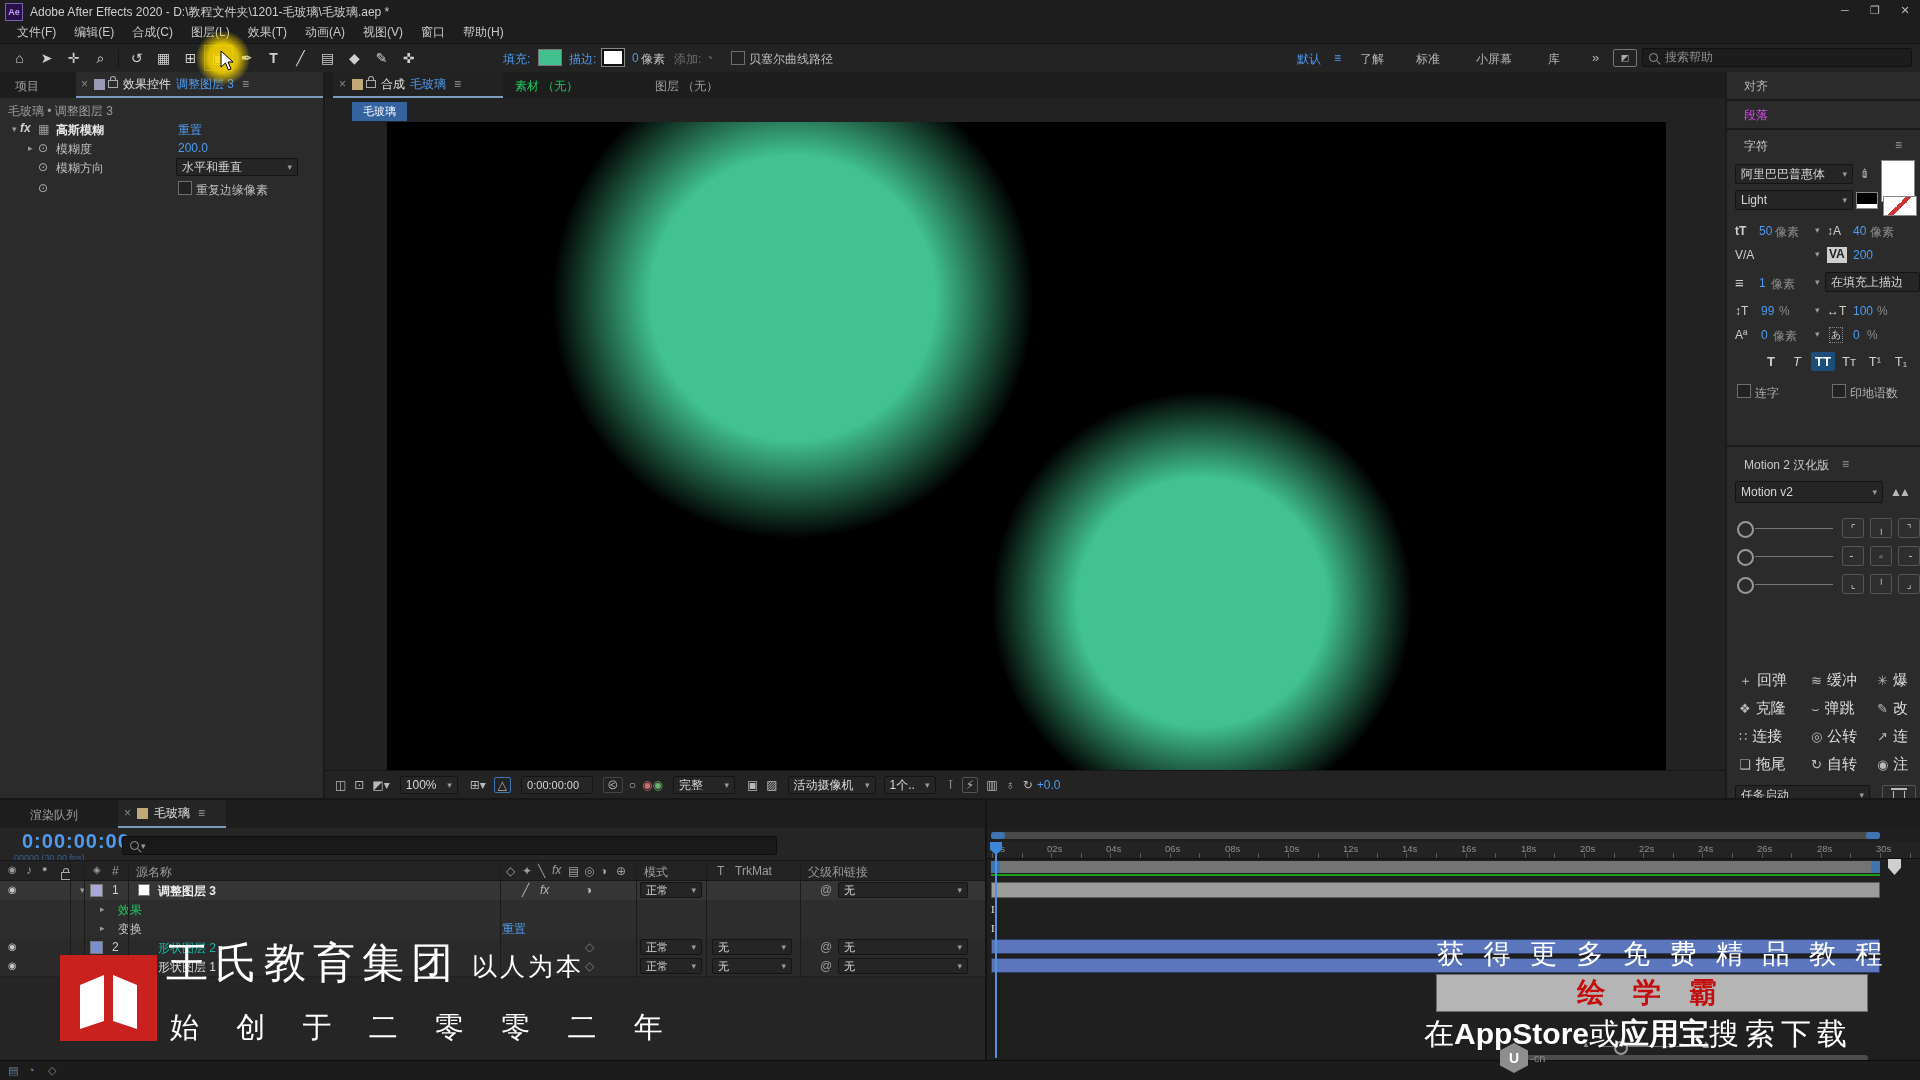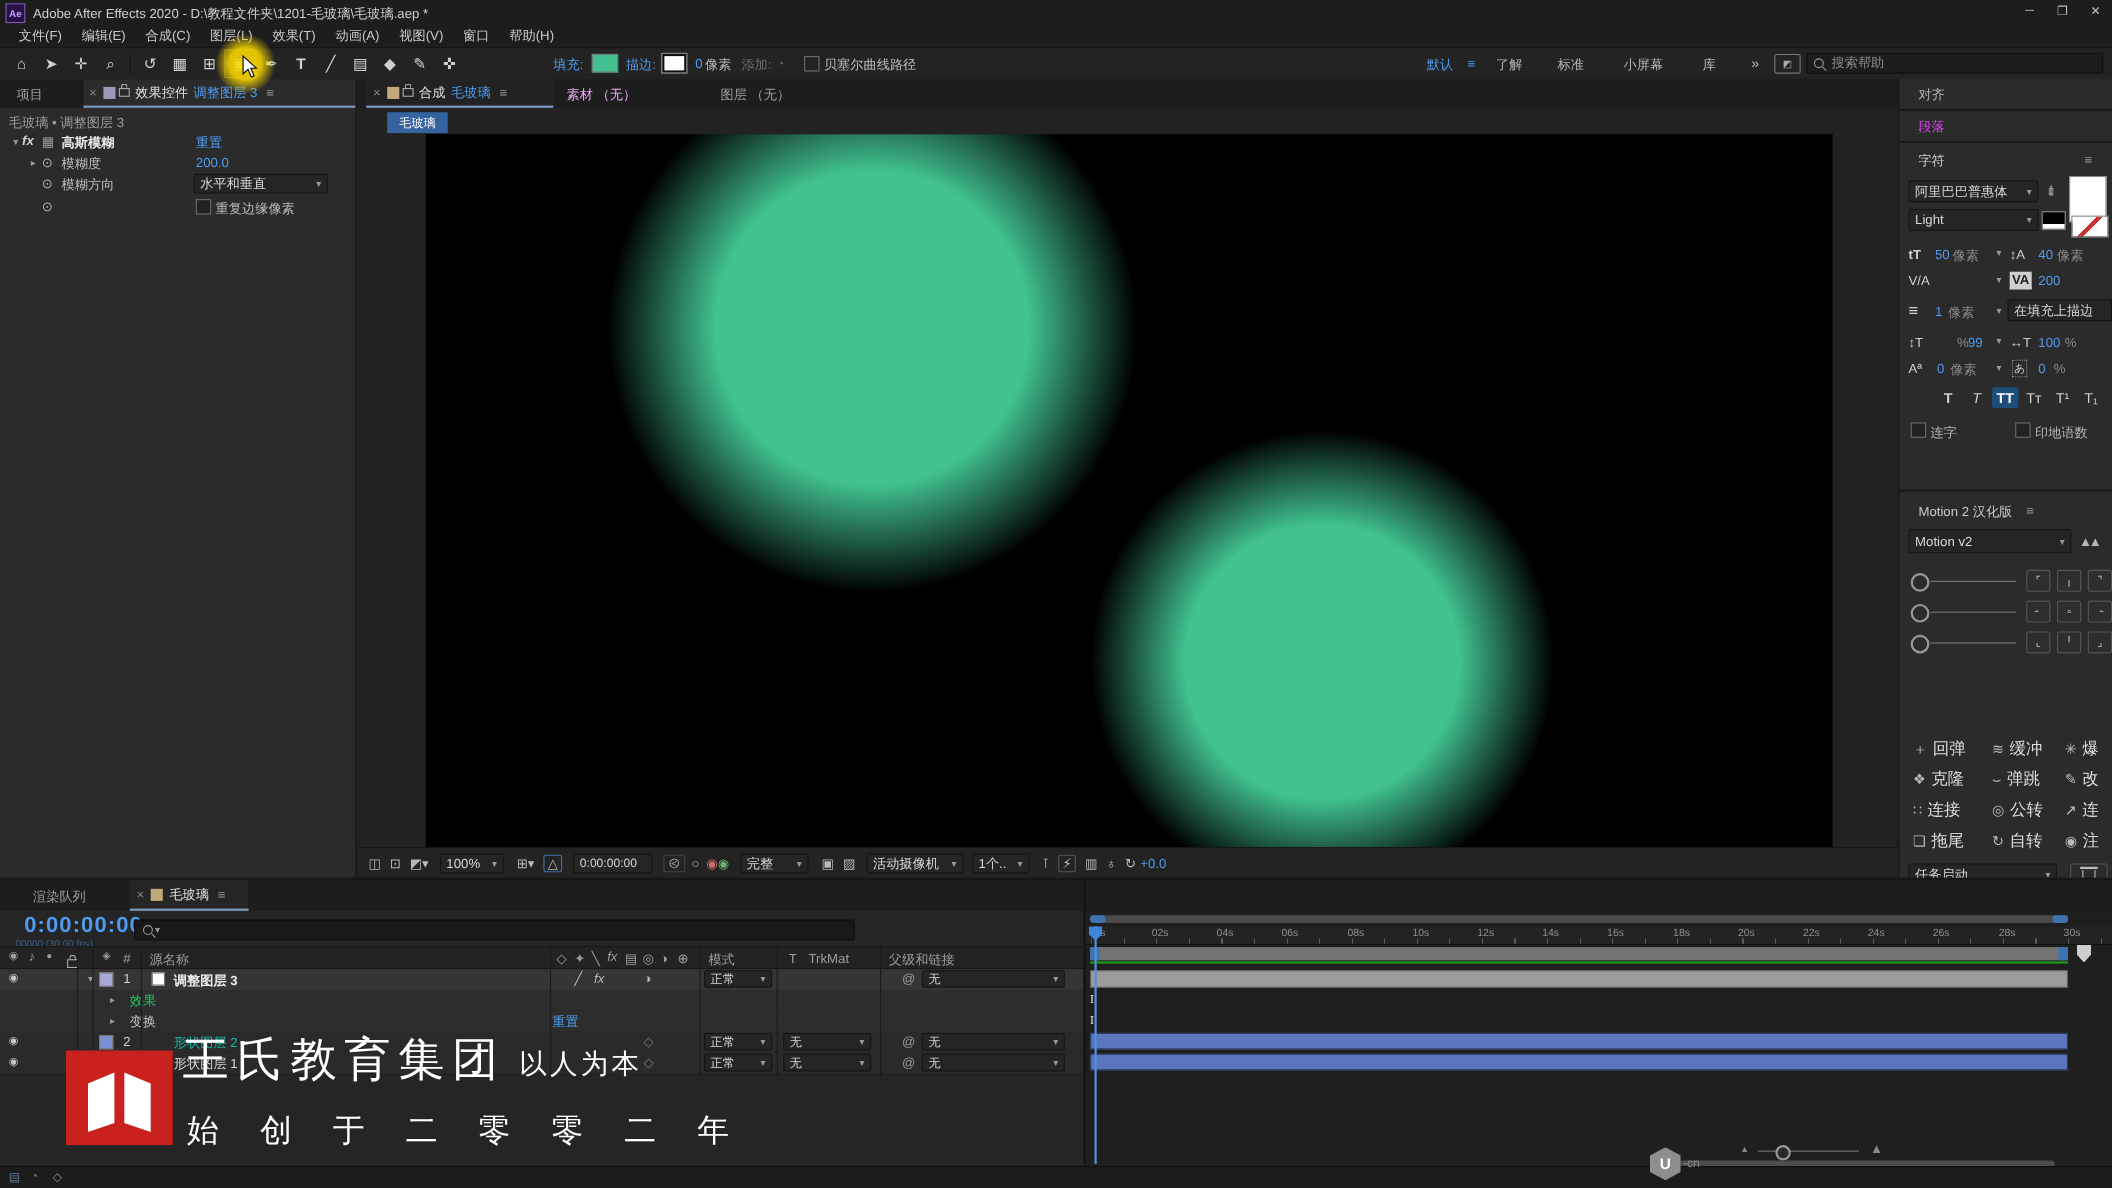--- a/index.html
+++ b/index.html
@@ -151,21 +151,21 @@
   <div class="abs" style="left:325px;top:72px;width:1402px;height:726px;background:#222;border-right:2px solid #1a1a1a;box-sizing:border-box;">
     <div class="abs" style="left:0;top:0;width:1400px;height:26px;background:#1d1d1d;"></div>
     <div class="abs" style="left:8px;top:0;width:170px;height:26px;background:#222;border-bottom:2px solid #7d9bbf;display:flex;align-items:center;box-sizing:border-box;">
       <span style="margin-left:6px;color:#8a8a8a;">×</span>
       <span style="width:11px;height:11px;background:#c0a878;margin-left:6px;display:inline-block;"></span>
       <span class="lock"></span>
       <span style="color:#e0e0e0;margin-left:2px;">合成</span>
       <span class="blue" style="margin-left:5px;">毛玻璃</span>
       <span style="margin-left:8px;color:#9a9a9a;">≡</span>
     </div>
-    <span class="abs" style="left:190px;top:6px;color:#f0abfc;text-align:right;">素材 （无）</span>
+    <span class="abs" style="left:190px;top:6px;color:#22c55e;text-align:right;">素材 （无）</span>
     <span class="abs" style="left:330px;top:6px;color:#9e9e9e;">图层 （无）</span>
 
     <span class="abs" style="left:27px;top:30px;background:#35639f;color:#fff;font-size:11px;padding:2px 11px;">毛玻璃</span>
 
     <div class="abs" style="left:62px;top:50px;width:1279px;height:648px;background:#000;overflow:hidden;">
       <div class="glow" style="left:166px;top:-64px;width:480px;height:480px;
                   background:radial-gradient(circle,#41c28e 0%,#41c28e 42%,rgba(65,194,142,0) 71%);"></div>
       <div class="glow" style="left:605px;top:270px;width:420px;height:420px;
                   background:radial-gradient(circle,#41c28e 0%,#41c28e 42%,rgba(65,194,142,0) 71%);"></div>
     </div>
@@ -250,21 +250,21 @@
 
       <span class="abs" style="left:8px;top:144px;color:#cfcfcf;font-size:15px;">≡</span>
       <span class="abs blue" style="left:32px;top:146px;">1</span>
       <span class="abs dim" style="left:44px;top:146px;">像素</span>
       <span class="abs caret" style="left:84px;top:147px;">▾</span>
       <span class="dd abs" style="left:98px;top:142px;width:95px;height:20px;overflow:hidden;">
         <span style="white-space:nowrap;">在填充上描边</span>
       </span>
 
       <span class="abs" style="left:8px;top:174px;color:#cfcfcf;">↕T</span>
-      <span class="abs blue" style="left:34px;top:174px;margin-left:28px;">99</span>
+      <span class="abs blue" style="left:34px;top:174px;">99</span>
       <span class="abs dim" style="left:52px;top:174px;">%</span>
       <span class="abs caret" style="left:84px;top:175px;">▾</span>
       <span class="abs" style="left:100px;top:174px;color:#cfcfcf;">↔T</span>
       <span class="abs blue" style="left:126px;top:174px;">100</span>
       <span class="abs dim" style="left:150px;top:174px;">%</span>
 
       <span class="abs" style="left:8px;top:198px;color:#cfcfcf;">Aª</span>
       <span class="abs blue" style="left:34px;top:198px;">0</span>
       <span class="abs dim" style="left:46px;top:198px;">像素</span>
       <span class="abs caret" style="left:84px;top:199px;">▾</span>
@@ -555,20 +555,29 @@
         <polygon points="20,30 44,20 44,66 20,74" fill="#ffffff"></polygon>
         <polygon points="53,20 77,30 77,74 53,66" fill="#ffffff"></polygon>
         <polygon points="46,26 51,26 51,62 46,62" fill="#c9211e"></polygon>
       </svg>
     </div>
     <span class="abs wm-serif" style="left:166px;top:5px;font-size:42px;color:#fff;letter-spacing:7px;">王氏教育集团</span>
     <span class="abs wm-serif" style="left:472px;top:20px;font-size:25px;color:#fff;letter-spacing:3px;">以人为本</span>
     <span class="abs wm-serif" style="left:170px;top:78px;font-size:29px;color:#fff;letter-spacing:15px;">始 创 于 二 零 零 二 年</span>
   </div>
 
+  <div class="abs" style="left:1410px;top:930px;width:510px;height:130px;pointer-events:none;z-index:40;">
+    <span class="abs" style="left:27px;top:6px;font-size:27px;color:#fff;letter-spacing:6px;white-space:nowrap;">获 得 更 多 免 费 精 品 教 程</span>
+    <div class="abs" style="left:26px;top:44px;width:430px;height:36px;background:#b5b5b5;border:1px solid #6e6e6e;display:flex;align-items:center;justify-content:center;">
+      <span style="font-size:28px;font-weight:bold;color:#c40d0d;letter-spacing:10px;">绘 学 霸</span>
+    </div>
+    <div class="abs" style="left:14px;top:84px;font-size:30px;color:#fff;white-space:nowrap;">
+      <span>在</span><span style="font-weight:bold;">AppStore</span><span>或</span><span style="font-weight:bold;">应用宝</span><span style="letter-spacing:6px;">搜索下载</span>
+    </div>
+  </div>
 
   <div class="abs" style="left:1500px;top:1043px;z-index:45;display:flex;align-items:center;">
     <span style="width:28px;height:30px;background:#8e8e8e;clip-path:polygon(50% 0,100% 25%,100% 75%,50% 100%,0 75%,0 25%);
                  color:#fff;font-weight:bold;font-size:14px;display:flex;align-items:center;justify-content:center;">U</span>
     <span style="color:#8e8e8e;font-size:11px;margin-left:2px;">-cn</span>
   </div>
 
   <div class="abs" style="left:196px;top:31px;width:54px;height:54px;border-radius:50%;z-index:98;pointer-events:none;
               background:radial-gradient(circle,rgba(255,219,0,0.85) 0 38%,rgba(255,219,0,0) 72%);"></div>
   <svg class="abs" style="left:220px;top:50px;z-index:99;pointer-events:none;" width="16" height="22" viewBox="0 0 16 22">

